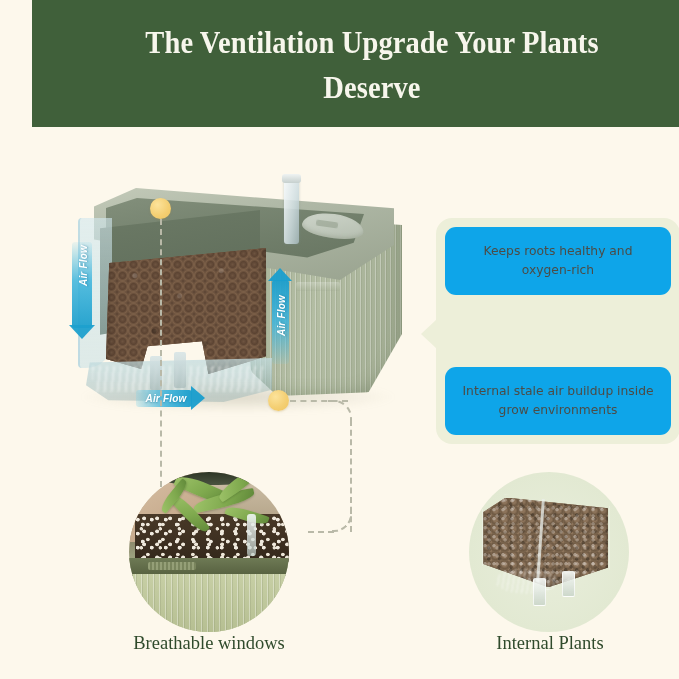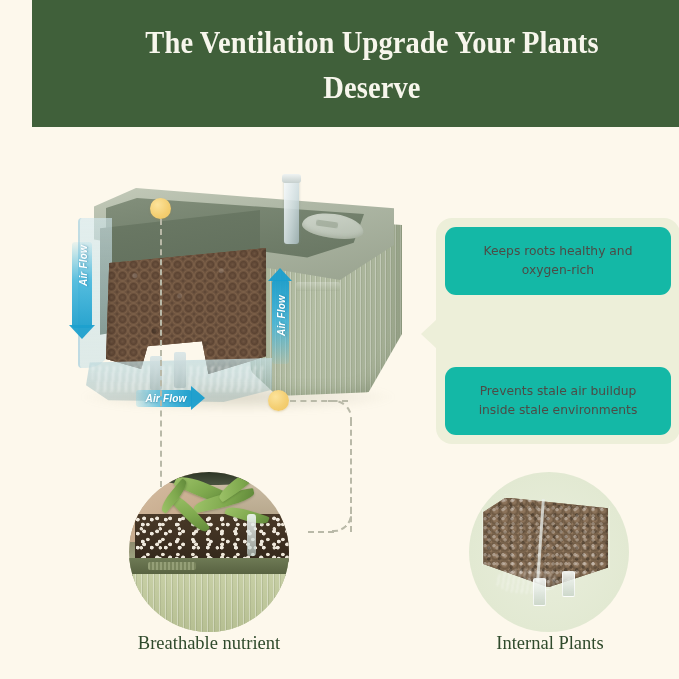--- a/index.html
+++ b/index.html
@@ -354,21 +354,21 @@
   }
   .callout-arrow {
     position: absolute;
     left: -15px; top: 101px;
     width: 0; height: 0;
     border-top: 15px solid transparent;
     border-bottom: 15px solid transparent;
     border-right: 16px solid #EDEFD9;
   }
   .callout-card {
-    background: #14b8a6;
+    background: #0ea5e9;
     border-radius: 11px;
     height: 68px;
     display: flex;
     align-items: center;
     justify-content: center;
     padding: 4px 16px;
   }
   .callout-card p {
     font-family: "DejaVu Sans", sans-serif;
     font-size: 12.3px;
@@ -559,21 +559,21 @@
   <div class="connector conn-elbow-right2"></div>
   <div class="connector conn-h-right2"></div>
 
   <div class="callout-panel">
     <div class="callout-arrow"></div>
 
     <div class="callout-card">
       <p>Keeps roots healthy and oxygen-rich</p>
     </div>
     <div class="callout-card">
-      <p>Prevents stale air buildup inside stale environments</p>
+      <p>Internal stale air buildup inside grow environments</p>
     </div>
   </div>
 
   <div class="photo-circle left">
     <div class="ph-l-bg"></div>
     <div class="ph-l-wall"></div>
     <div class="ph-l-top-dark"></div>
     <div class="ph-l-soil"></div>
     <div class="leaf a"></div>
     <div class="leaf b"></div>
@@ -590,16 +590,16 @@
   <div class="photo-circle right">
     <div class="ph-r-bg"></div>
     <div class="ph-r-box"></div>
     <div class="ph-r-glassedge"></div>
     <div class="ph-r-divider"></div>
     <div class="ph-r-airwisp"></div>
     <div class="ph-r-leg a"></div>
     <div class="ph-r-leg b"></div>
   </div>
 
-  <div class="caption left">Breathable nutrient</div>
+  <div class="caption left">Breathable windows</div>
   <div class="caption right">Internal Plants</div>
 
 </div>
 
 </body></html>

